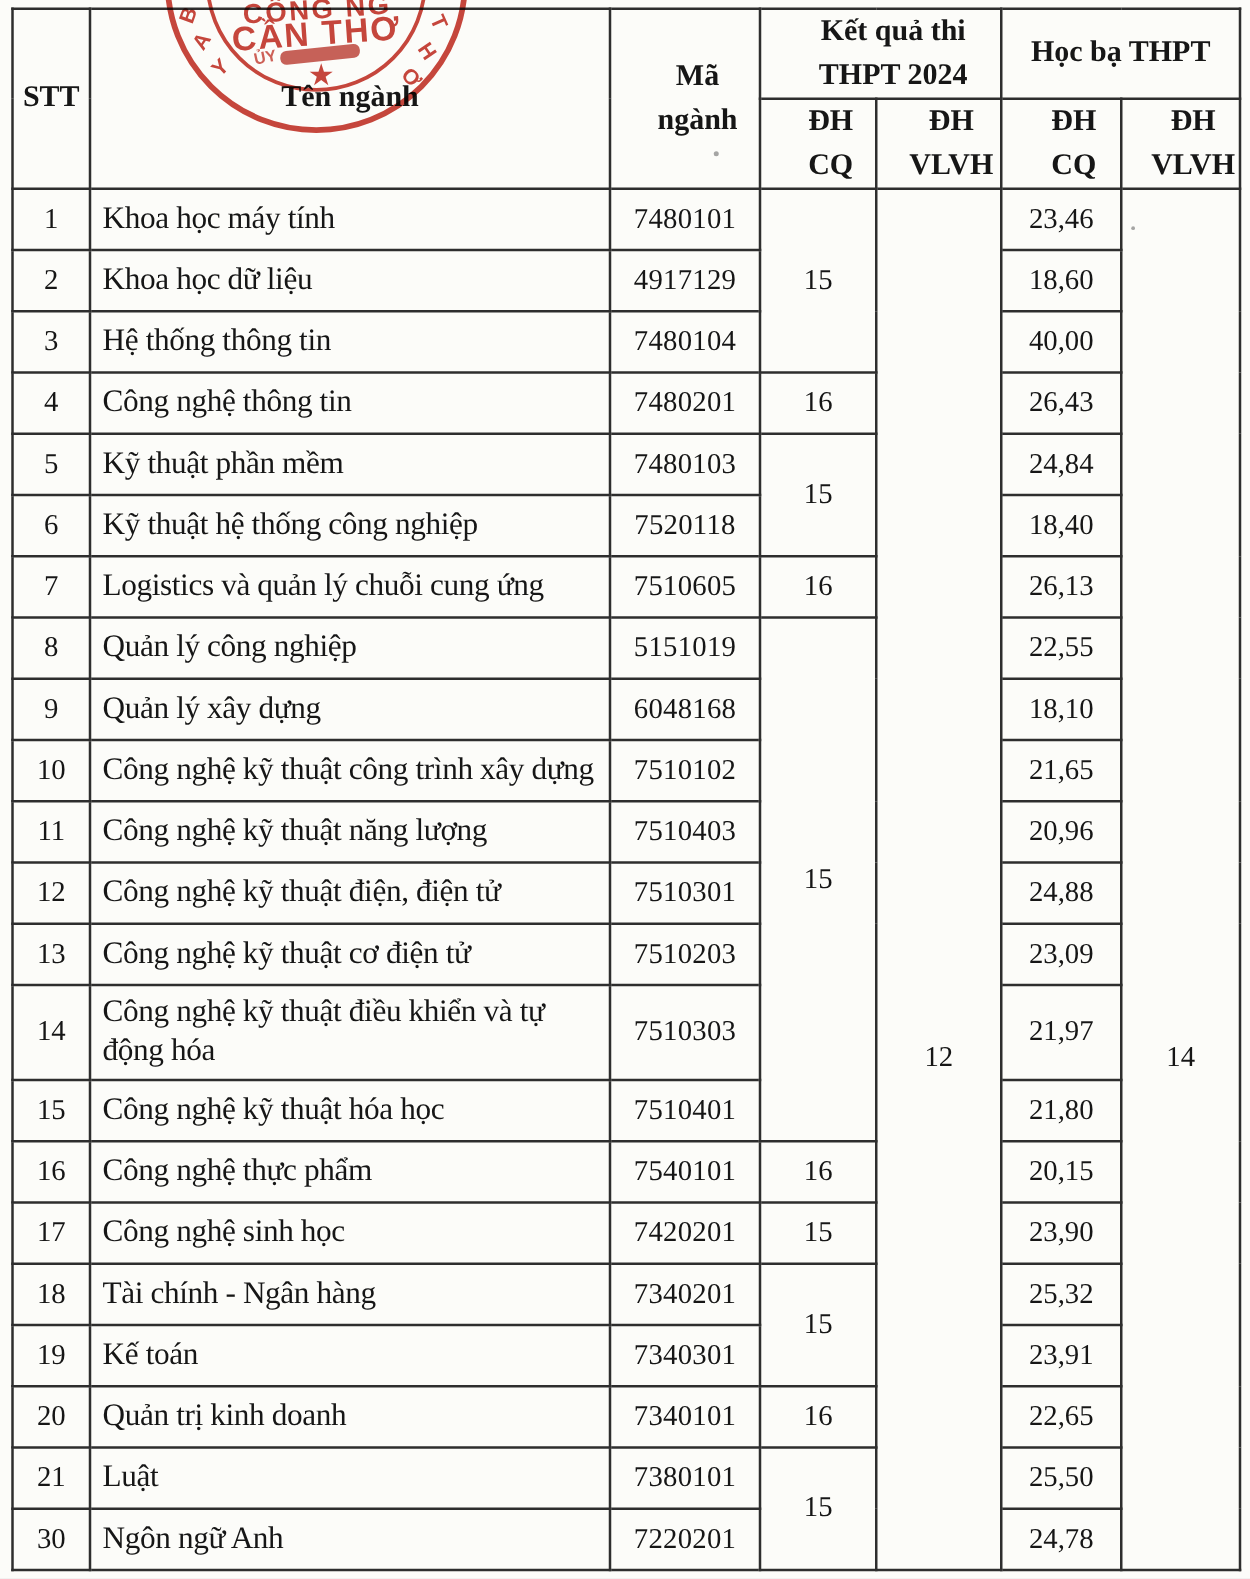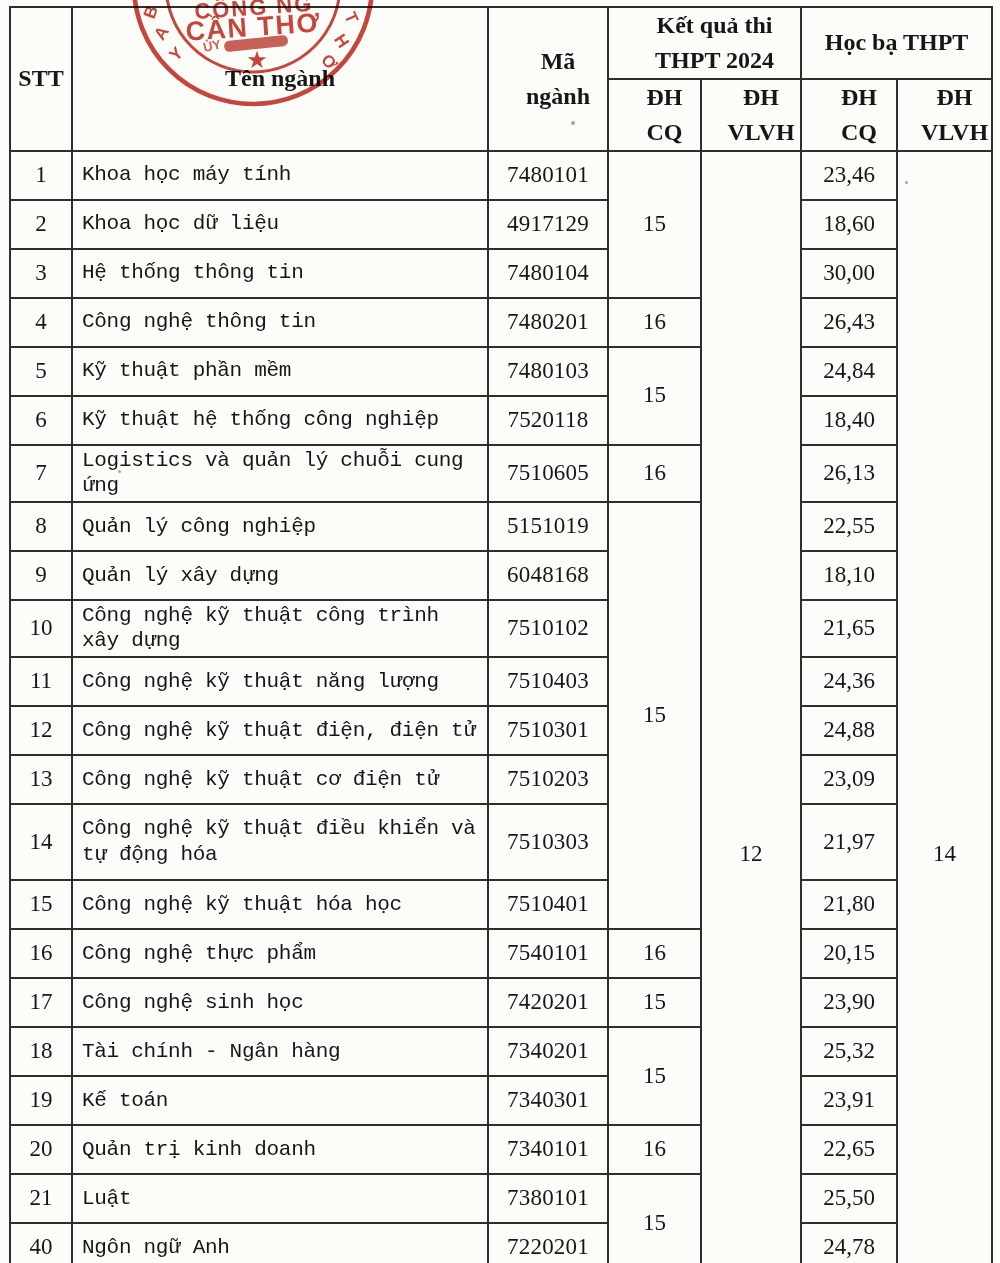--- a/index.html
+++ b/index.html
@@ -5,21 +5,21 @@
   html,body{margin:0;padding:0;background:#e8e8e8;}
   .page{position:relative;width:1000px;height:1263px;background:#fcfcf9;overflow:hidden;
         font-family:"Liberation Serif","DejaVu Serif",serif;color:#161616;}
   table.scores{position:absolute;left:9px;top:6px;width:982px;border-collapse:collapse;table-layout:fixed;}
   th,td{border:2.4px solid #2e2e2e;padding:0;}
   th{font-weight:700;font-size:24px;text-align:center;vertical-align:middle;line-height:1.45;}
   tr.h1{height:70px;} tr.h2{height:72px;}
   .prewrap{white-space:pre-line;padding-left:20px;}
   td{font-size:23px;text-align:center;vertical-align:middle;line-height:1.15;}
   tr.body{height:49px;} tr.tall{height:76px;}
-  td.name{text-align:left;padding:2px 4px 2px 9px;font-size:21px;letter-spacing:-0.3px;line-height:1.22;font-family:Liberation Mono, monospace;}
+  td.name{text-align:left;padding:2px 4px 2px 9px;font-size:25px;letter-spacing:-0.3px;line-height:1.22;}
   td.code{letter-spacing:0.2px;}
   td.offset-down{padding-top:286px;}
   .stamp{position:absolute;left:120px;top:0;mix-blend-mode:multiply;opacity:0.92;}
   .ring-outer{fill:none;stroke:#c4372c;stroke-width:4.6px;}
   .ring-inner{fill:none;stroke:#c4372c;stroke-width:3px;}
   .st{fill:#c4372c;text-anchor:middle;font-family:"Liberation Sans","DejaVu Sans",sans-serif;}
   .st-line1{font-size:22px;font-weight:700;letter-spacing:2px;}
   .st-line2{font-size:27px;font-weight:700;letter-spacing:1.5px;}
   .st-star{font-size:24px;}
   .st-ring{font-size:17px;font-weight:700;}
@@ -76,21 +76,21 @@
         <tr class="body">
           <td>2</td>
           <td class="name">Khoa học dữ liệu</td>
           <td class="code">4917129</td>
           <td>18,60</td>
         </tr>
         <tr class="body">
           <td>3</td>
           <td class="name">Hệ thống thông tin</td>
           <td class="code">7480104</td>
-          <td>30,00</td>
+          <td>40,00</td>
         </tr>
         <tr class="body">
           <td>4</td>
           <td class="name">Công nghệ thông tin</td>
           <td class="code">7480201</td>
           <td>16</td>
           <td>26,43</td>
         </tr>
         <tr class="body">
           <td>5</td>
@@ -128,21 +128,21 @@
         <tr class="body">
           <td>10</td>
           <td class="name">Công nghệ kỹ thuật công trình xây dựng</td>
           <td class="code">7510102</td>
           <td>21,65</td>
         </tr>
         <tr class="body">
           <td>11</td>
           <td class="name">Công nghệ kỹ thuật năng lượng</td>
           <td class="code">7510403</td>
-          <td>24,36</td>
+          <td>20,96</td>
         </tr>
         <tr class="body">
           <td>12</td>
           <td class="name">Công nghệ kỹ thuật điện, điện tử</td>
           <td class="code">7510301</td>
           <td>24,88</td>
         </tr>
         <tr class="body">
           <td>13</td>
           <td class="name">Công nghệ kỹ thuật cơ điện tử</td>
@@ -196,21 +196,21 @@
           <td>22,65</td>
         </tr>
         <tr class="body">
           <td>21</td>
           <td class="name">Luật</td>
           <td class="code">7380101</td>
           <td rowspan="2">15</td>
           <td>25,50</td>
         </tr>
         <tr class="body">
-          <td>40</td>
+          <td>30</td>
           <td class="name">Ngôn ngữ Anh</td>
           <td class="code">7220201</td>
           <td>24,78</td>
         </tr>
       </tbody>
   </table>
 
   <svg class="stamp" width="270" height="150" viewBox="120 0 270 150">
     <circle class="ring-outer" cx="253" cy="-15" r="119"></circle>
     <circle class="ring-inner" cx="253" cy="-15" r="87"></circle>

